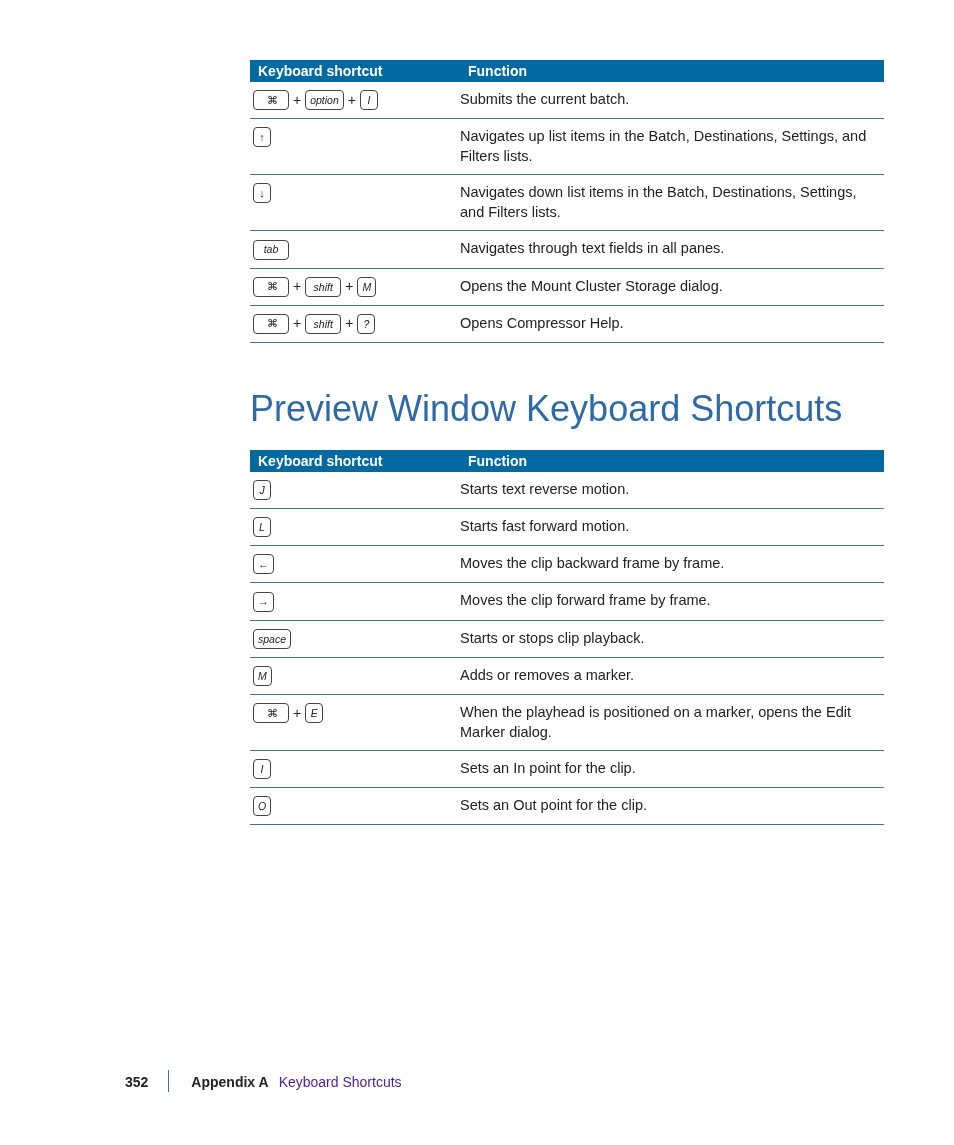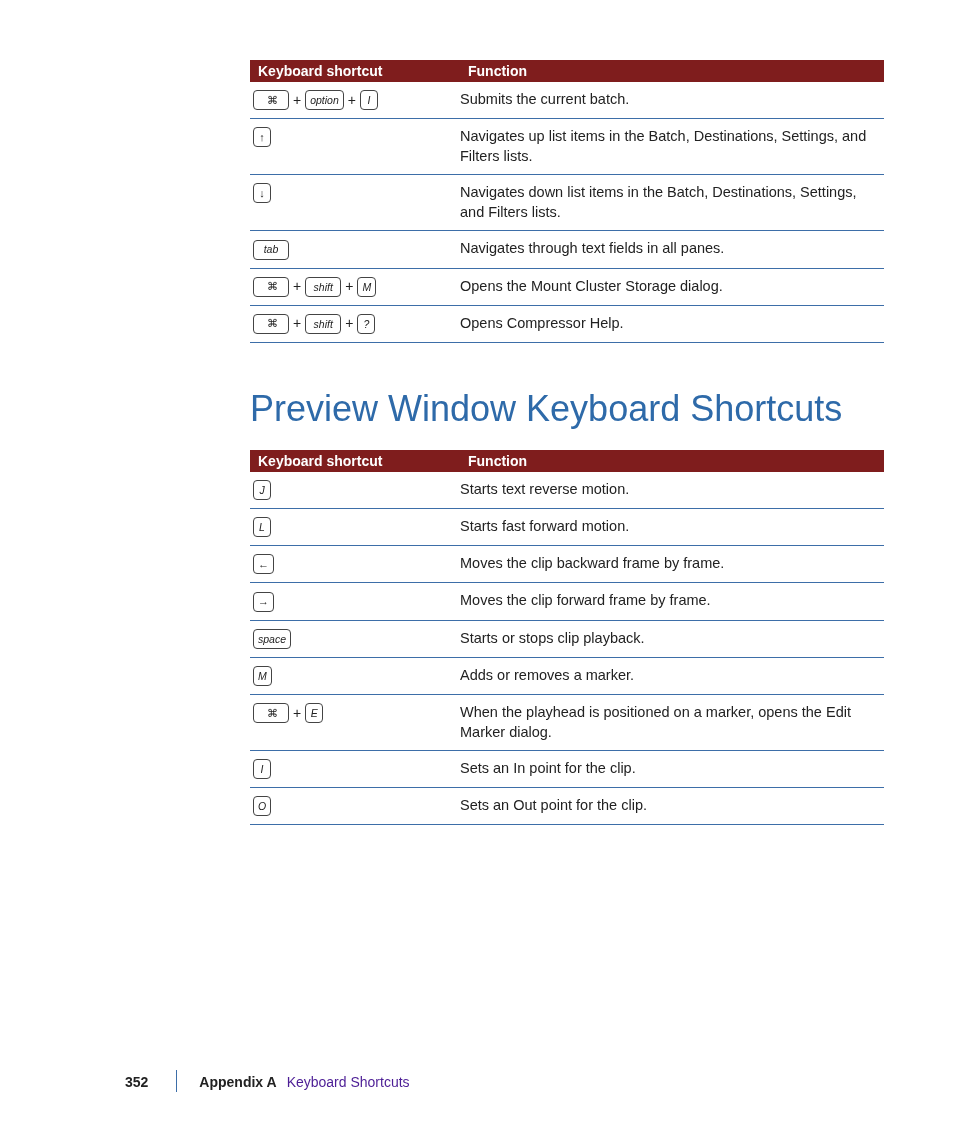--- a/index.html
+++ b/index.html
@@ -14,21 +14,21 @@
   }
   .page {
     padding: 60px 70px 0 250px;
   }
   .sc-table {
     width: 100%;
     border-collapse: collapse;
     margin-bottom: 45px;
   }
   .sc-table thead th {
-    background: #7f1d1d;
+    background: #0369a1;
     color: #fff;
     font-weight: bold;
     text-align: left;
     padding: 3px 8px;
     font-size: 14px;
   }
   .sc-table thead th:first-child { width: 210px; }
   .sc-table tbody td {
     border-bottom: 1px solid #3d6ea8;
     padding: 8px 8px 8px 0;
@@ -74,21 +74,21 @@
     position: absolute;
     bottom: 55px;
     left: 0;
     right: 0;
   }
   .footer-bar {
     display: flex;
     align-items: baseline;
     padding-left: 125px;
   }
-  .footer-bar .pnum { font-weight: bold; font-size: 14px; margin-right: 28px; }
+  .footer-bar .pnum { font-weight: bold; font-size: 14px; margin-right: 20px; }
   .footer-bar .vline {
     width: 1px;
     align-self: stretch;
     background: #3d6ea8;
     margin: -4px 22px -4px 0;
     height: 22px;
   }
   .footer-bar .apx { font-weight: bold; font-size: 14px; margin-right: 10px; }
   .footer-bar .apt { color: #4c1d95; font-size: 14px; }
 </style>

